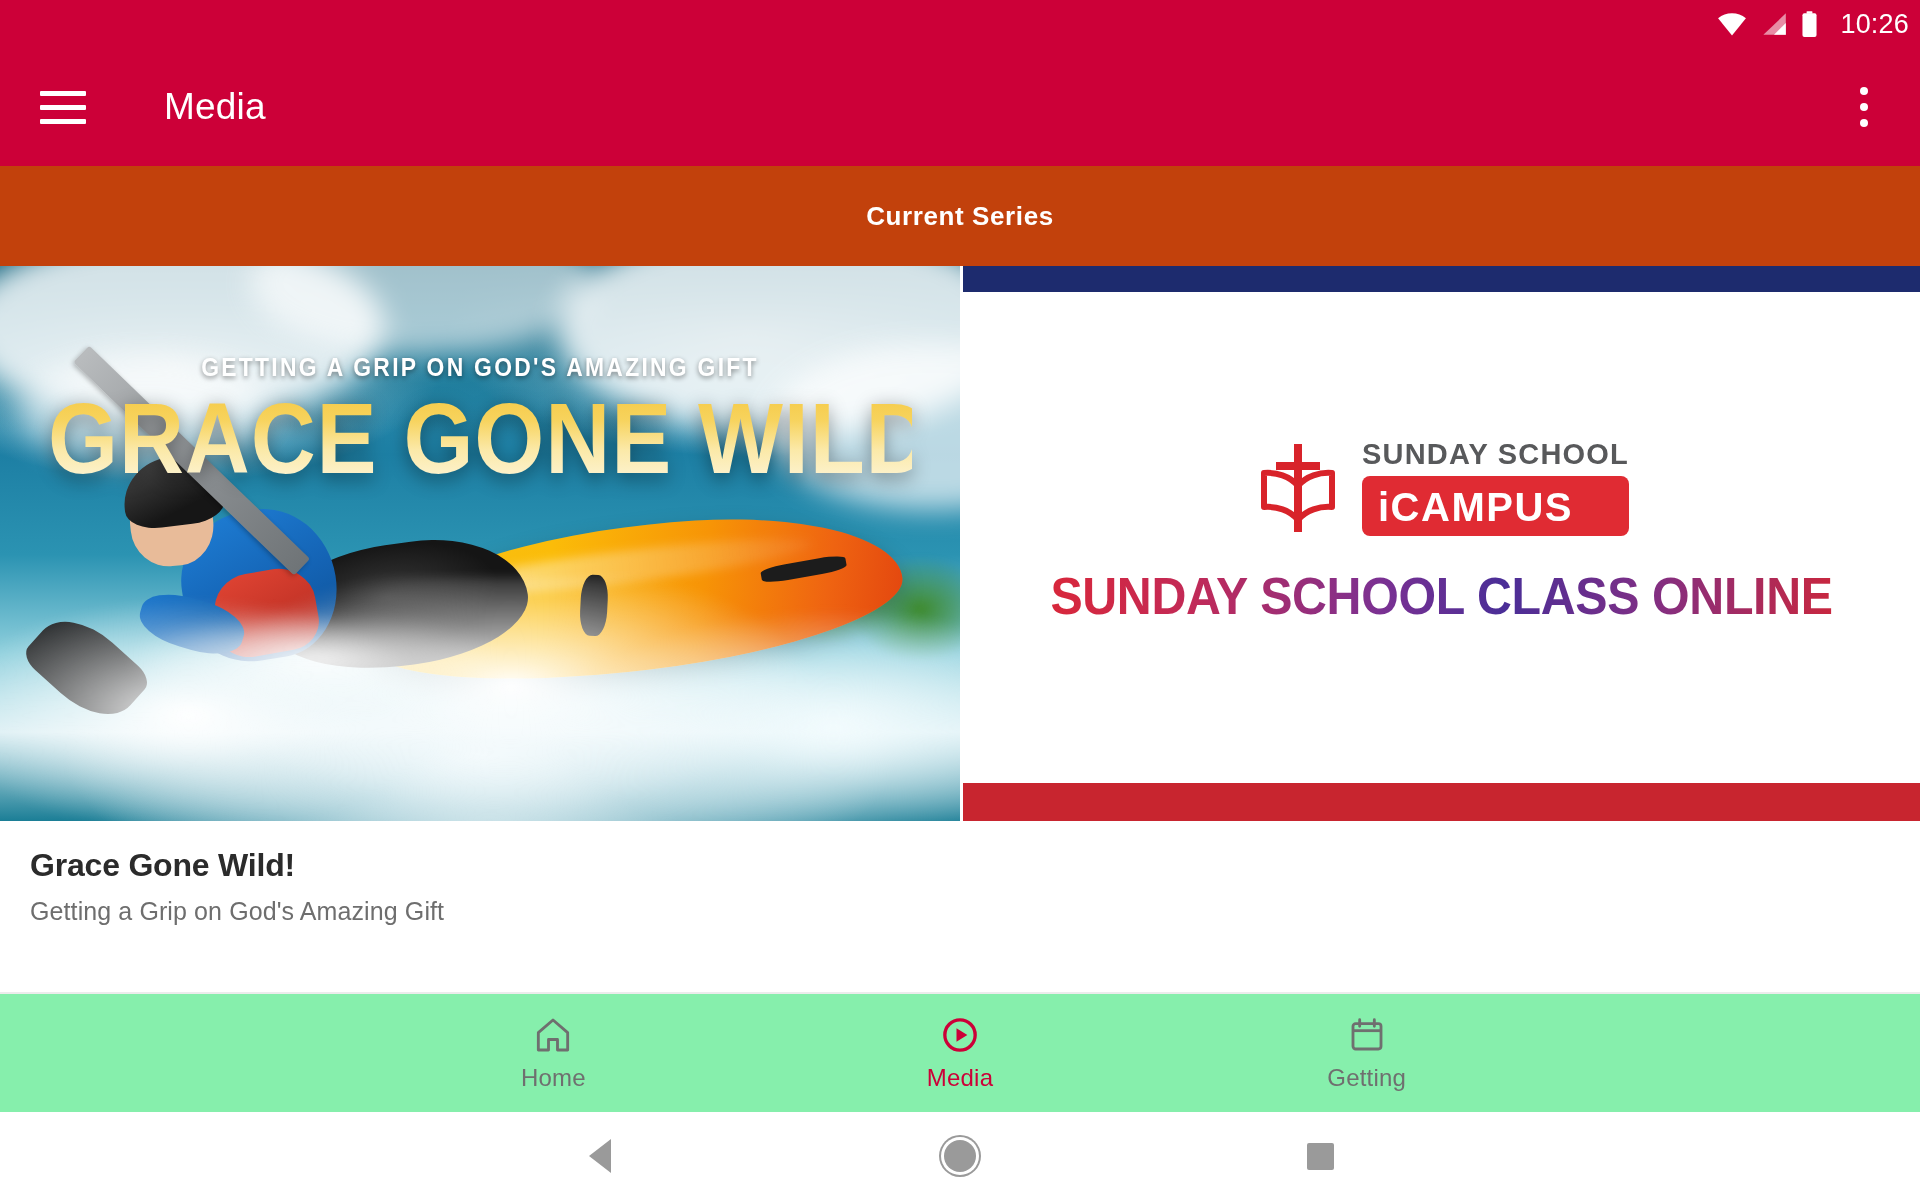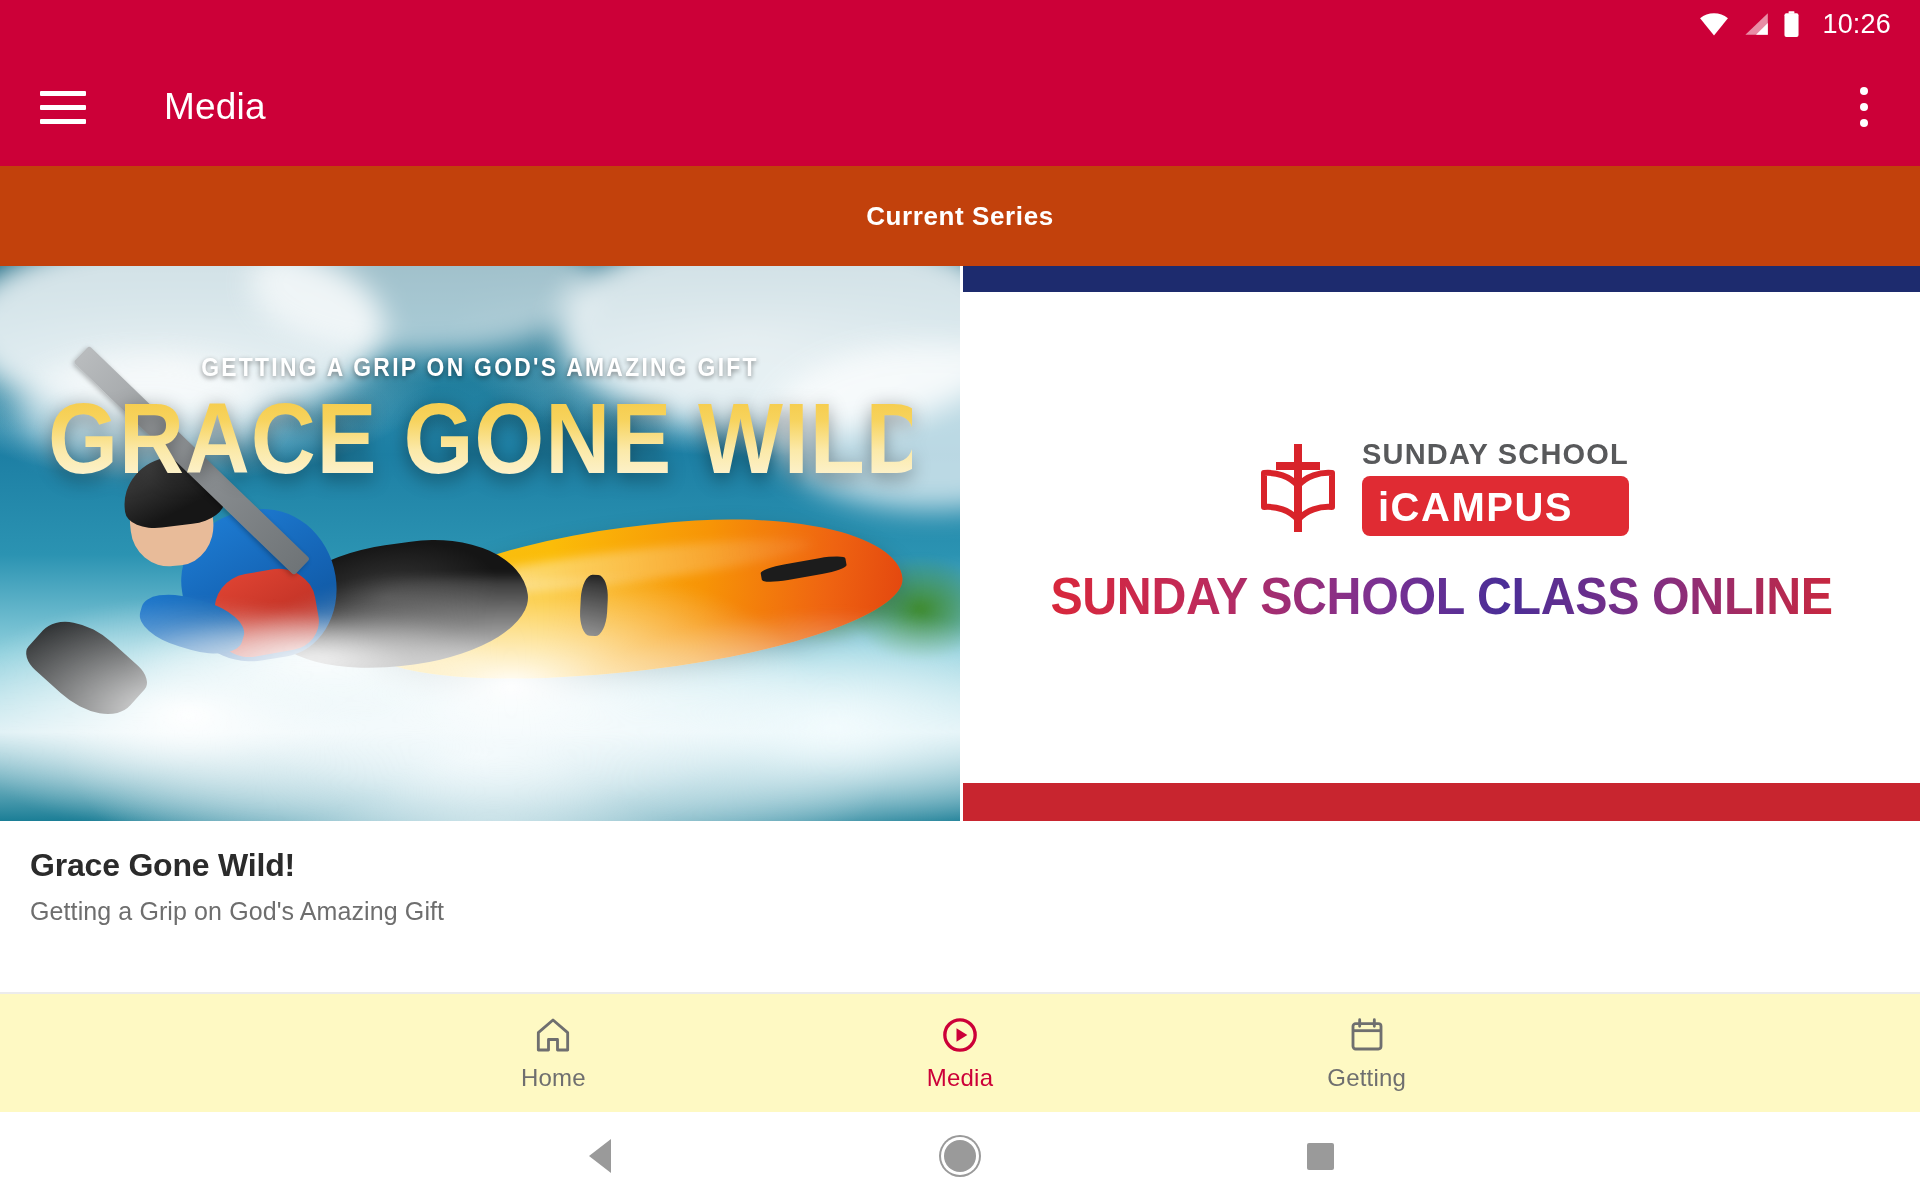--- a/index.html
+++ b/index.html
@@ -21,21 +21,21 @@
     background: #ffffff;
   }
 
   
   .status-bar {
     height: 48px;
     background: #CC0038;
     display: flex;
     align-items: center;
     justify-content: flex-end;
-    padding-right: 29px;
+    padding-right: 11px;
     flex: 0 0 auto;
   }
   .status-icons {
     display: flex;
     align-items: center;
     gap: 14px;
   }
   .si { display: block; }
   .status-time {
     color: #ffffff;
@@ -449,21 +449,21 @@
     -webkit-background-clip: text;
     background-clip: text;
     color: transparent;
     -webkit-text-fill-color: transparent;
   }
 
   
   .bottomnav {
     height: 120px;
     flex: 0 0 auto;
-    background: #fef9c3;
+    background: #86efac;
     border-top: 2px solid #ececec;
     display: flex;
     align-items: center;
     padding: 0 350px;
   }
   .navitem {
     flex: 1 1 25%;
     display: flex;
     flex-direction: column;
     align-items: center;

